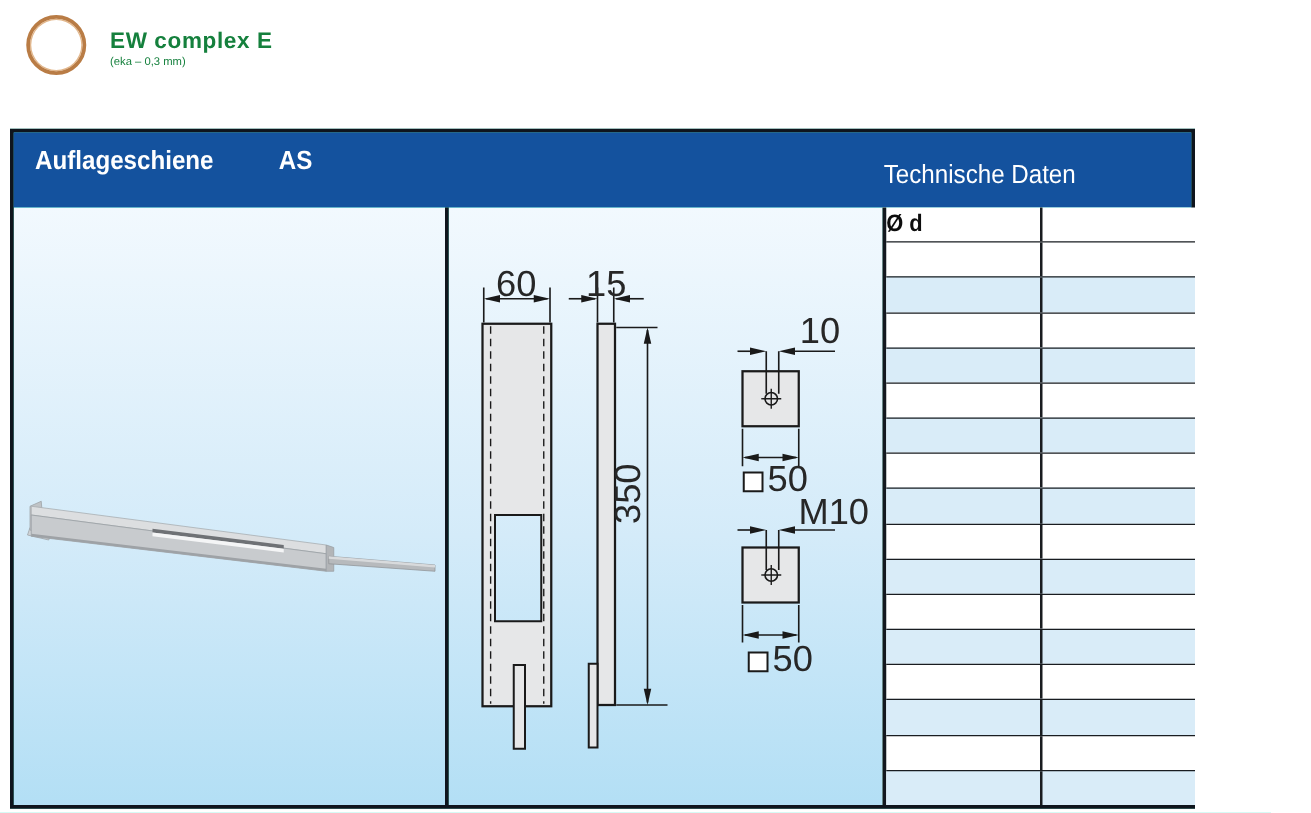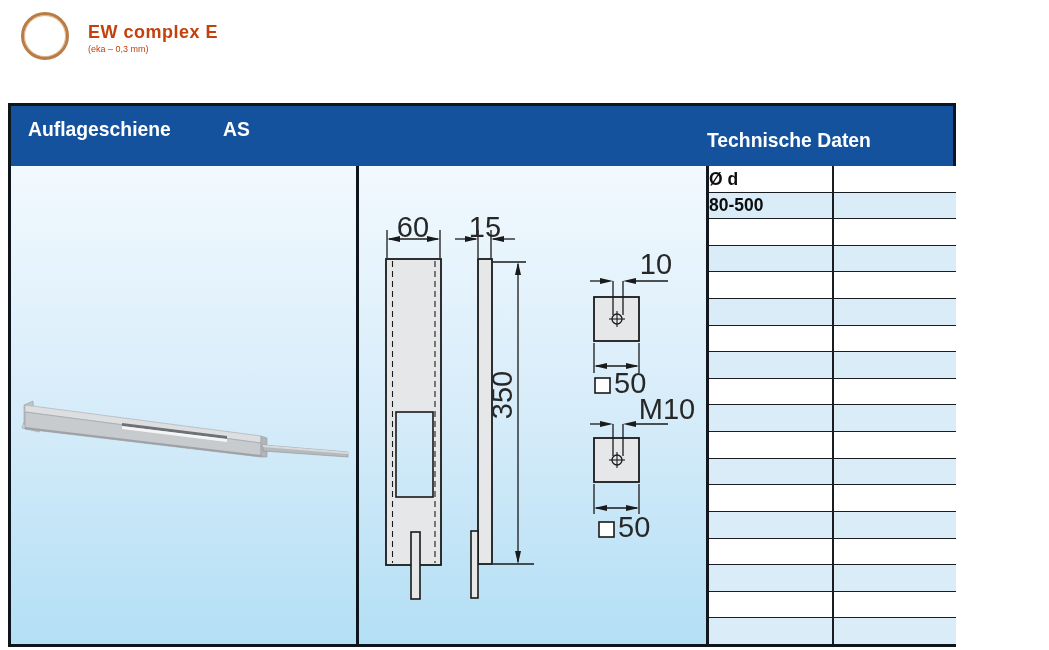--- a/index.html
+++ b/index.html
@@ -3,33 +3,33 @@
 <meta charset="utf-8">
 <style>
   html,body{margin:0;padding:0;background:#ffffff;}
   body{width:1049px;height:650px;position:relative;overflow:hidden;
        font-family:"Liberation Sans", sans-serif;-webkit-font-smoothing:antialiased;}
 
   
   .logo-ring{position:absolute;left:21px;top:12px;width:42px;height:42px;
       border:3px solid #b97c45;border-radius:50%;
       box-shadow:inset 0 0 0 1px #e2b68a;}
-  .brand{position:absolute;left:88px;top:22px;color:#c2410c;}
+  .brand{position:absolute;left:88px;top:22px;color:#15803d;}
   .brand .t{font-size:18px;font-weight:bold;letter-spacing:.5px;display:inline-block;}
   .brand .s{font-size:9px;margin-top:1px;}
 
   
   .frame{position:absolute;left:8px;top:103px;width:942px;height:538px;
       border:3px solid #0f151d;background:#5eead4;}
 
   .hdr{position:absolute;left:0;top:0;width:942px;height:60px;background:#14529e;color:#fff;}
   .hdr .left{position:absolute;left:17px;top:10px;line-height:25px;font-size:21px;font-weight:bold;white-space:nowrap;}
   .cond{display:inline-block;transform:scaleX(.92);transform-origin:0 50%;}
   .as1{margin-left:40px;} .as2{margin-left:13px;}
-  .hdr .right{position:absolute;left:696px;top:22px;font-size:21px;font-weight:bold;white-space:nowrap;}
+  .hdr .right{position:absolute;left:696px;top:22px;font-size:21px;font-weight:normal;white-space:nowrap;}
 
   .main{position:absolute;left:0;top:60px;width:942px;height:478px;}
   .panel-photo{position:absolute;left:0;top:0;width:345px;height:478px;}
   .vdiv{position:absolute;left:345px;top:0;width:3px;height:478px;background:#0f151d;}
   .panel-draw{position:absolute;left:348px;top:0;width:347px;height:478px;}
 
   
   .ttable{position:absolute;left:695px;top:0;width:247px;height:478px;
       display:flex;flex-direction:column;border-left:3px solid #13181f;background:#fff;}
   .trow{flex:1;display:flex;border-top:1.5px solid #191c20;}
@@ -199,28 +199,20 @@
 
     <div class="ttable">
         <div class="trow">
           <div class="tcell c1">
             <span class="cond">Ø d</span>
           </div>
           <div class="tcell c2">
             <span class="cond"></span>
           </div>
         </div>
-        <div class="trow alt">
-          <div class="tcell c1">
-            <span class="cond">80-500</span>
-          </div>
-          <div class="tcell c2">
-            <span class="cond"></span>
-          </div>
-        </div>
         <div class="trow">
           <div class="tcell c1">
             <span class="cond"></span>
           </div>
           <div class="tcell c2">
             <span class="cond"></span>
           </div>
         </div>
         <div class="trow alt">
           <div class="tcell c1">

